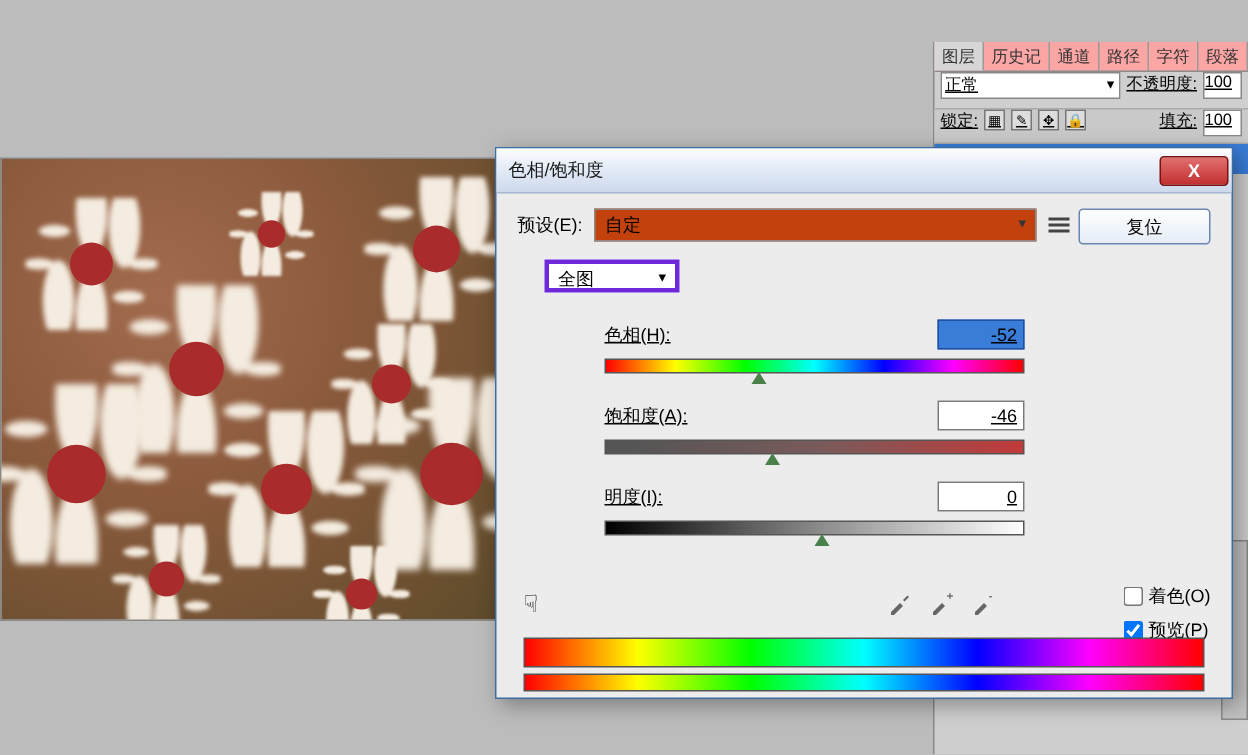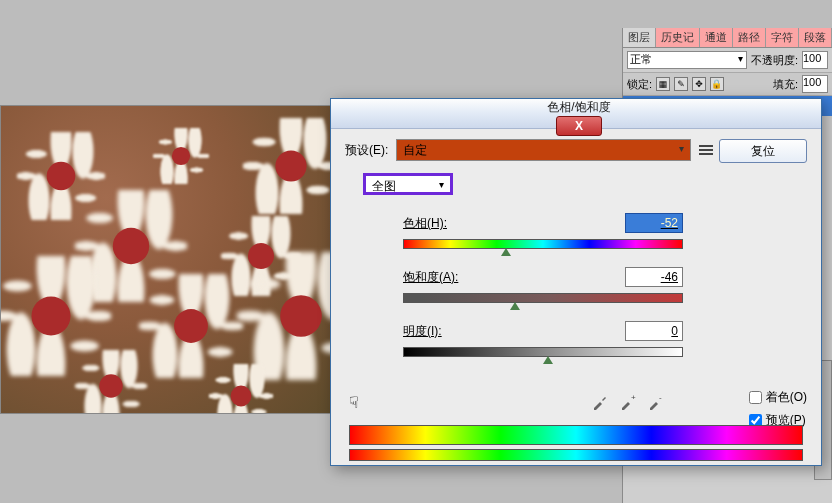--- a/index.html
+++ b/index.html
@@ -36,21 +36,21 @@
     width: 210px; height: 475px;
     background: #cfcfcf;
     border-left: 1px solid #8a8a8a;
   }
   .tabs {
     display: flex; height: 20px; font-size: 11px;
     background: #fca5a5; border-bottom: 1px solid #8a8a8a;
   }
   .tab { padding: 2px 5px; border-right: 1px solid #9a9a9a; color: #333; cursor: pointer; }
   .tab.active { background: #d6d6d6; }
-  .panel-row { display: flex; align-items: center; height: 24px; padding: 0 4px; font-size: 11px; gap: 4px; }
+  .panel-row { display: flex; height: 24px; padding: 0 4px; font-size: 11px; gap: 4px; text-decoration: underline; }
   .blend-select { flex: 1; background: #fff; border: 1px solid #888; height: 18px; font-size: 11px; padding: 0 2px; position: relative; }
   .blend-select::after { content:"▾"; position:absolute; right:3px; top:1px; font-size:10px;}
   .opacity-label { font-size: 11px; }
   .opacity-box { width: 26px; height: 18px; border: 1px solid #888; background: #fff; text-align: right; padding-right: 6px; font-size: 11px; }
   .lock-row { border-top: 1px solid #aaa; border-bottom: 1px solid #aaa; background:#c9c9c9;}
   .lock-icons { display:flex; gap:4px; }
   .li { width:14px; height:14px; border:1px solid #777; background:#ddd; font-size:9px; line-height:12px; text-align:center; }
   .layer-sel { height: 20px; background: #3a7dd8; margin-top: 0; }
 
   .panel-extra { position:absolute; right:0; top:360px; width:18px; height:120px; background:#c2c2c2; border:1px solid #8a8a8a; }
@@ -61,21 +61,20 @@
     width: 492px; height: 368px;
     background: #ececec;
     border: 1px solid #3a6ea5;
     box-shadow: 4px 4px 14px rgba(0,0,0,.35);
   }
   .titlebar {
     height: 30px; display: flex; align-items: center; justify-content: space-between;
     background: linear-gradient(#fdfdfd, #e4ecf7 45%, #cdd9ec);
     border-bottom: 1px solid #a8b7d1;
     padding: 0 2px 0 8px;
-    flex-direction: column;
   }
   .titlebar span { font-size: 12px; color: #1a1a1a; }
   .closebtn {
     width: 46px; height: 20px; border-radius: 3px;
     background: linear-gradient(#e27070,#c23030);
     border: 1px solid #7a1010; color: #fff; text-align: center; line-height: 18px;
     font-size: 12px; cursor: pointer; font-weight: bold;
   }
   .dlg-body { position: relative; padding: 10px 14px; height: calc(100% - 30px); }
   .row { display: flex; align-items: center; margin-bottom: 12px; font-size: 12px; }
@@ -90,21 +89,21 @@
 
   .master-select {
     width: 90px; height: 22px; border: 3px solid #6d28d9; background:#fff; position: relative; font-size:12px; padding: 2px 6px; margin-left: 18px;
   }
   .master-select::after { content:"▾"; position:absolute; right:6px; top:3px; font-size:10px; }
 
   .slider-group { margin-left: 58px; width: 280px; }
   .sg-row { display:flex; align-items:center; justify-content:space-between; font-size:12px; margin-top: 18px; text-decoration: underline; }
   .sg-label { }
   .sg-input { width: 58px; height: 20px; border:1px solid #7a7a7a; background:#fff; text-align:right; padding: 0 4px; font-size:12px; }
-  .sg-input.sel { background:#3a7dd8; color:#fef9c3; border-color:#1e4fa0;margin-left:35px; }
+  .sg-input.sel { background:#3a7dd8; color:#000000; border-color:#1e4fa0;margin-left:35px; }
 
   .gradient { height: 10px; border:1px solid #555; margin-top: 6px; position: relative; }
   .ptr { position:absolute; bottom:-8px; width:0; height:0; border-left:5px solid transparent; border-right:5px solid transparent; border-bottom:8px solid #4a804a; }
   .hue-grad { background: linear-gradient(90deg,#ff0000,#ffff00,#00ff00,#00ffff,#0000ff,#ff00ff,#ff0000); }
   .sat-grad { background: linear-gradient(90deg,#555,#555 5%,#7a5a5a,#c23a3a); }
   .lig-grad { background: linear-gradient(90deg,#000,#888,#fff); }
 
   .right-btns { position: absolute; right: 14px; top: 10px; width: 88px; display:flex; flex-direction:column; gap: 8px; }
   .btn {
     height: 24px; border: 1px solid #6a85b0; border-radius: 3px;

